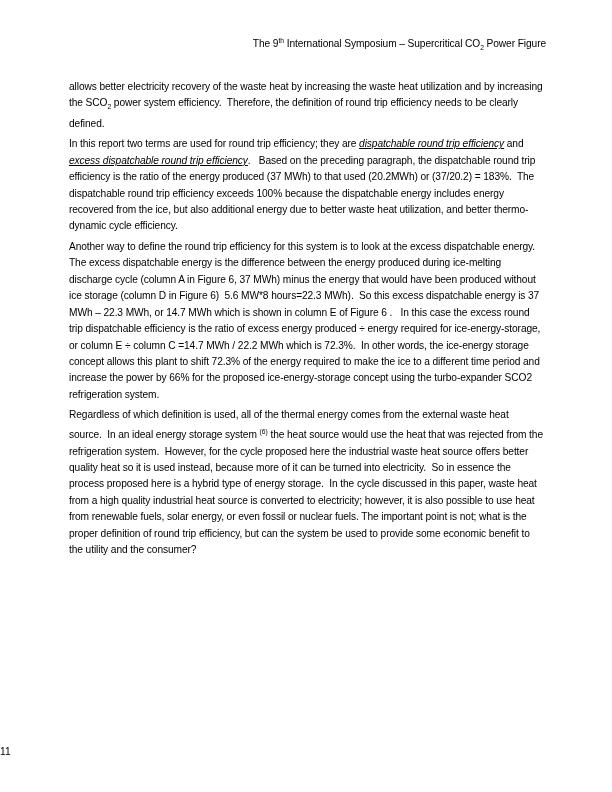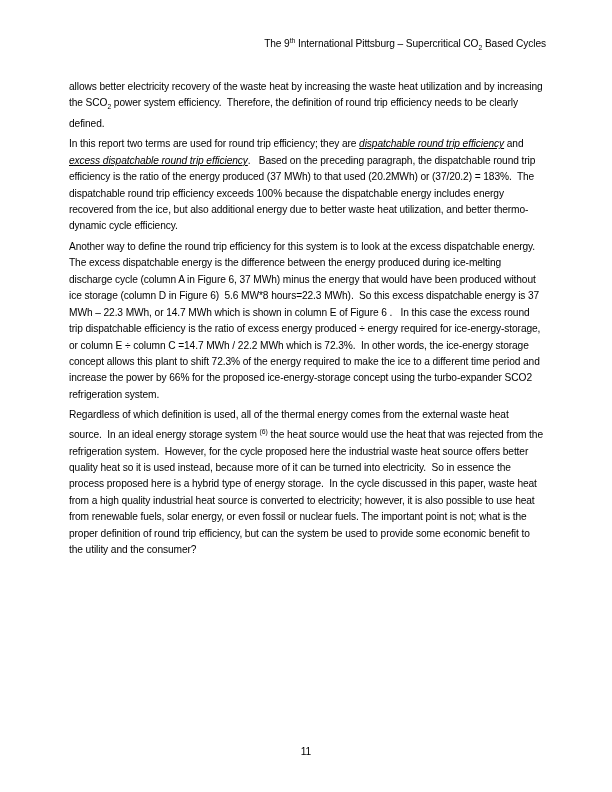--- a/index.html
+++ b/index.html
@@ -28,32 +28,31 @@
     letter-spacing:-0.1px;
     text-align:left;
   }
   p.para{margin:0 0 4.2px 0;white-space:pre-wrap;}
   .seg-sup{vertical-align:super;font-size:0.66em;letter-spacing:0;}
   .seg-sub{vertical-align:sub;font-size:0.66em;letter-spacing:0;}
   .seg-iu{font-style:italic;text-decoration:underline;}
   .footer{
     position:absolute;
     bottom:33px;left:0;width:100%;
-    text-align:center;
     font-size:10.2px;
     line-height:14px;
   }
 </style>
 </head>
 <body>
 
 <div class="sheet">
 
   <div class="header">
-    <div class="header-line"><span>The 9</span><span class="seg-sup">th</span><span> International Pittsburg – Supercritical CO</span><span class="seg-sub">2</span><span> Based Cycles</span></div>
+    <div class="header-line"><span>The 9</span><span class="seg-sup">th</span><span> International Symposium – Supercritical CO</span><span class="seg-sub">2</span><span> Power Figure</span></div>
   </div>
 
   <div class="content">
       <p class="para"><span>allows better electricity recovery of the waste heat by increasing the waste heat utilization and by increasing the SCO</span><span class="seg-sub">2</span><span> power system efficiency.  Therefore, the definition of round trip efficiency needs to be clearly defined.</span></p>
       <p class="para"><span>In this report two terms are used for round trip efficiency; they are </span><span class="seg-iu">dispatchable round trip efficiency</span><span> and </span><span class="seg-iu">excess dispatchable round trip efficiency</span><span>.   Based on the preceding paragraph, the dispatchable round trip efficiency is the ratio of the energy produced (37 MWh) to that used (20.2MWh) or (37/20.2) = 183%.  The dispatchable round trip efficiency exceeds 100% because the dispatchable energy includes energy recovered from the ice, but also additional energy due to better waste heat utilization, and better thermo-dynamic cycle efficiency.</span></p>
       <p class="para"><span>Another way to define the round trip efficiency for this system is to look at the excess dispatchable energy.  The excess dispatchable energy is the difference between the energy produced during ice-melting discharge cycle (column A in Figure 6, 37 MWh) minus the energy that would have been produced without ice storage (column D in Figure 6)  5.6 MW*8 hours=22.3 MWh).  So this excess dispatchable energy is 37 MWh – 22.3 MWh, or 14.7 MWh which is shown in column E of Figure 6 .   In this case the excess round trip dispatchable efficiency is the ratio of excess energy produced ÷ energy required for ice-energy-storage, or column E ÷ column C =14.7 MWh / 22.2 MWh which is 72.3%.  In other words, the ice-energy storage concept allows this plant to shift 72.3% of the energy required to make the ice to a different time period and increase the power by 66% for the proposed ice-energy-storage concept using the turbo-expander SCO2 refrigeration system.</span></p>
       <p class="para"><span>Regardless of which definition is used, all of the thermal energy comes from the external waste heat source.  In an ideal energy storage system </span><span class="seg-sup">(6)</span><span> the heat source would use the heat that was rejected from the refrigeration system.  However, for the cycle proposed here the industrial waste heat source offers better quality heat so it is used instead, because more of it can be turned into electricity.  So in essence the process proposed here is a hybrid type of energy storage.  In the cycle discussed in this paper, waste heat from a high quality industrial heat source is converted to electricity; however, it is also possible to use heat from renewable fuels, solar energy, or even fossil or nuclear fuels. The important point is not; what is the proper definition of round trip efficiency, but can the system be used to provide some economic benefit to the utility and the consumer?</span></p>
     </div>
 
   <div class="footer">11</div>

